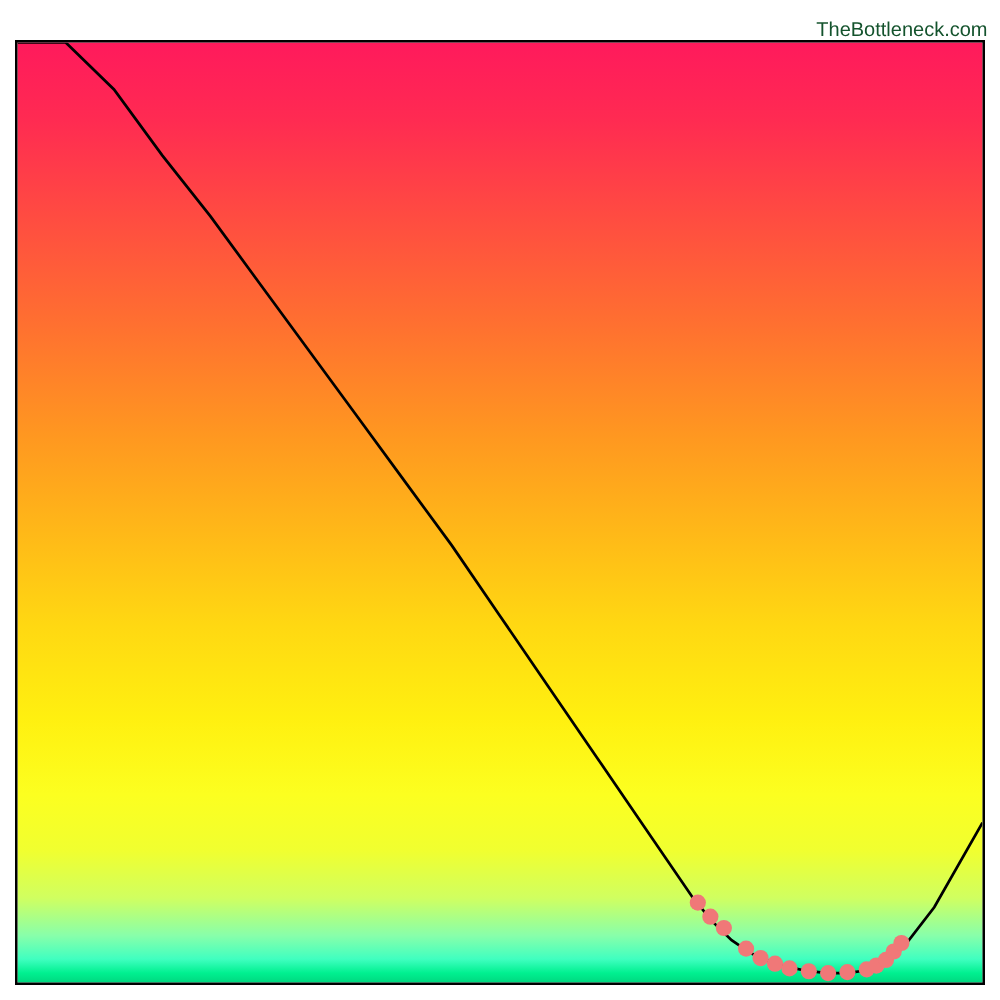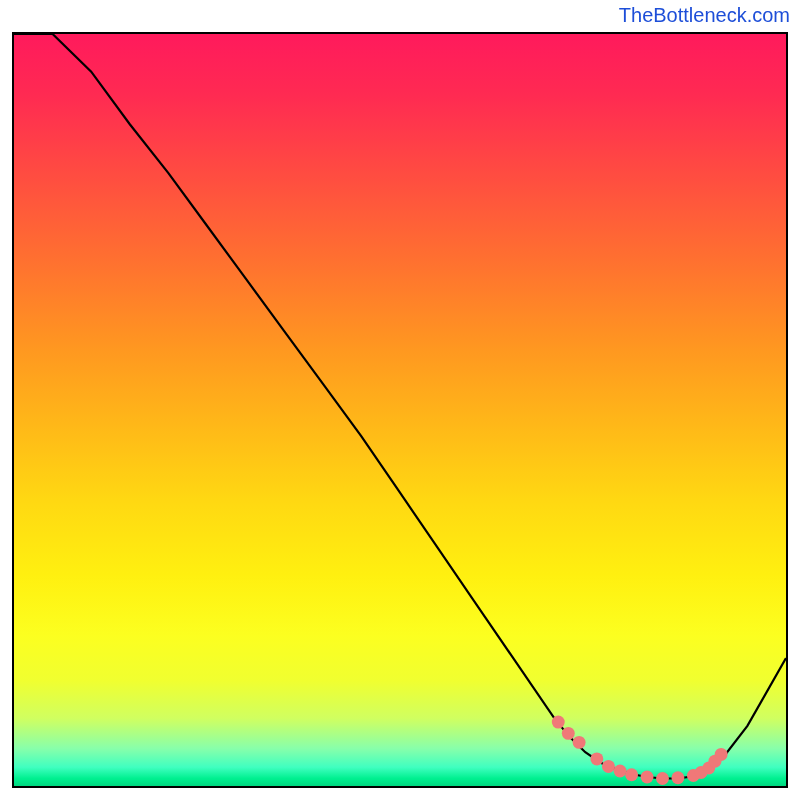--- a/index.html
+++ b/index.html
@@ -5,24 +5,24 @@
   * { margin: 0; padding: 0; box-sizing: border-box; }
   body {
     width: 800px;
     height: 800px;
     background: #ffffff;
     position: relative;
     font-family: Arial, sans-serif;
   }
   .watermark {
     position: absolute;
-    top: 4px;
+    top: 16px;
     right: 10px;
-    font-size: 20px;
-    color: #1d4ed8;
+    font-size: 16px;
+    color: #14532d;
     font-weight: 400;
     z-index: 10;
   }
   .chart-container {
     position: absolute;
     top: 32px;
     left: 12px;
     width: 776px;
     height: 756px;
     border: 2px solid #000;

